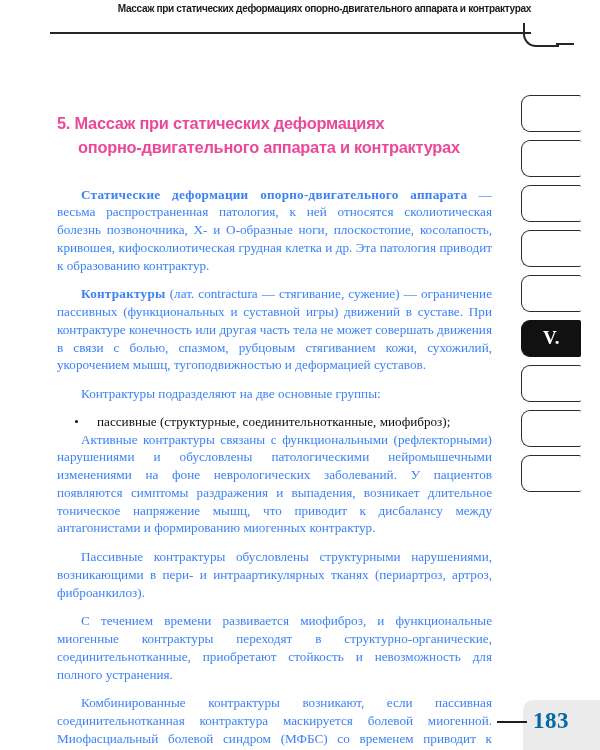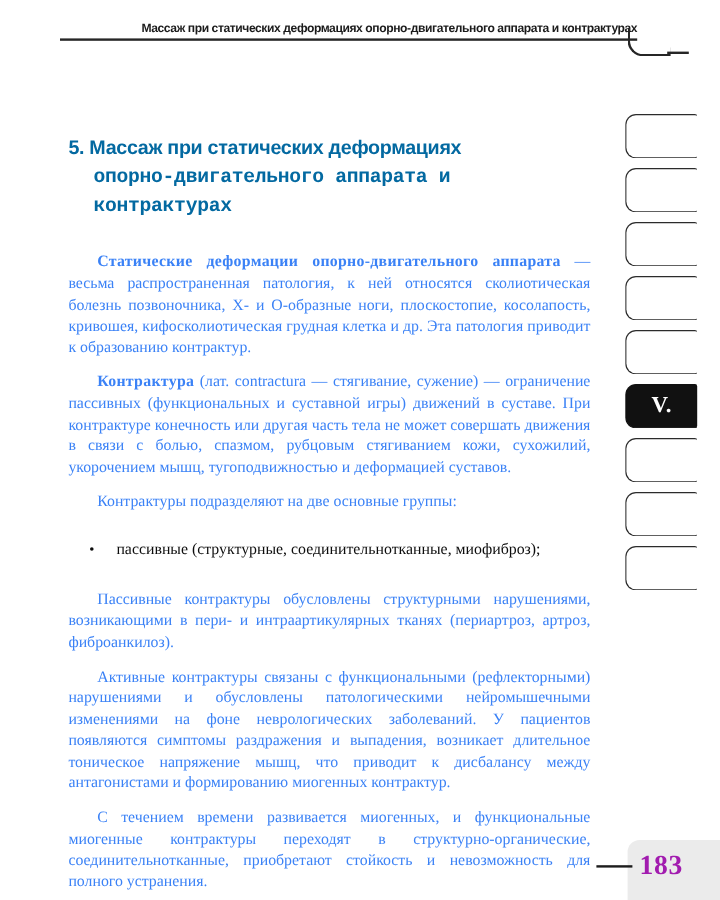--- a/index.html
+++ b/index.html
@@ -20,21 +20,21 @@
   .running-header {
     position: absolute;
     left: 50px;
     top: 12px;
     width: 481px;
     height: 22px;
   }
   .running-header-text {
     position: absolute;
     right: 0px;
-    bottom: 4px;
+    bottom: 20px;
     font-family: "Liberation Sans", "DejaVu Sans", sans-serif;
     font-size: 10.1px;
     font-weight: 600;
     letter-spacing: -0.35px;
     color: #1b1b1b;
     white-space: nowrap;
   }
   .header-rule {
     position: absolute;
     left: 0;
@@ -106,50 +106,49 @@
     left: 57px;
     top: 112px;
     width: 435px;
   }
 
   .section-heading {
     font-family: "Liberation Sans", "DejaVu Sans", sans-serif;
     font-weight: bold;
     font-size: 16.4px;
     line-height: 1.45;
-    color: #0369a1;
+    color: #ec4899;
     letter-spacing: -0.25px;
     margin: 0 0 26px 0;
   }
   .section-heading .line2 {
     display: block;
     padding-left: 21px;
-    font-family: Liberation Mono, monospace;
   }
 
   p.body {
     margin: 0 0 11px 0;
     font-size: 13.2px;
     line-height: 1.345;
     text-align: justify;
     text-indent: 24px;
     color: #3b82f6;
     hyphens: manual;
   }
   p.body.tight {
-    margin-bottom: 22px;
+    margin-bottom: 10px;
   }
   p.body .lead {
     font-weight: bold;
     letter-spacing: 0.25px;
   }
 
   ul.bullets {
     list-style: none;
-    margin: 0 0 24px 0;
+    margin: 0 0 0 0;
     padding: 0;
   }
   ul.bullets li {
     position: relative;
     padding-left: 40px;
     margin-bottom: 8px;
     font-size: 13.2px;
     line-height: 1.345;
     text-align: justify;
     color: #0d0d0d;
@@ -185,21 +184,21 @@
     height: 2px;
     background: #1d1d1d;
   }
   .folio-number {
     position: absolute;
     left: 533px;
     top: 708px;
     font-family: "Liberation Serif", "DejaVu Serif", serif;
     font-weight: bold;
     font-size: 23px;
-    color: #a21caf;
+    color: #0369a1;
     letter-spacing: 0.5px;
   }
 </style>
 </head>
 <body>
 
 <div class="page">
 
   <div class="running-header">
     <div class="running-header-text">Массаж при статических деформациях опорно-двигательного аппарата и контрактурах</div>
@@ -227,37 +226,37 @@
     <h1 class="section-heading">
       <span>5. Массаж при статических деформациях</span>
       <span class="line2">опорно-двигательного аппарата и контрактурах</span>
     </h1>
 
     <p class="body">
       <span class="lead">Статические деформации опорно-двигательного аппарата</span><span> — весьма распространенная патология, к ней относятся сколиотическая болезнь позвоночника, Х- и О-образные ноги, плоскостопие, косолапость, кривошея, кифосколиотическая грудная клетка и др. Эта патология приводит к образованию контрактур.</span>
     </p>
 
     <p class="body">
-      <span class="lead">Контрактура</span><span> (лат. contractura — стягивание, сужение) — ограничение пассивных (функциональных и суставной игры) движений в суставе. При контрактуре конечность или другая часть тела не может совершать движения в связи с болью, спазмом, рубцовым стягиванием кожи, сухожилий, укорочением мышц, тугоподвижностью и деформацией суставов.</span>
+      <span class="lead">Контрактуры</span><span> (лат. contractura — стягивание, сужение) — ограничение пассивных (функциональных и суставной игры) движений в суставе. При контрактуре конечность или другая часть тела не может совершать движения в связи с болью, спазмом, рубцовым стягиванием кожи, сухожилий, укорочением мышц, тугоподвижностью и деформацией суставов.</span>
     </p>
 
     <p class="body tight">Контрактуры подразделяют на две основные группы:</p>
 
     <ul class="bullets">
       <li>
         <span class="dot"></span>
         <span>пассивные (структурные, соединительнотканные, миофиброз);</span>
       </li>
     </ul>
 
+    <p class="body">Активные контрактуры связаны с функциональными (рефлекторными) нарушениями и обусловлены патологическими нейромышечными изменениями на фоне неврологических заболеваний. У пациентов появляются симптомы раздражения и выпадения, возникает длительное тоническое напряжение мышц, что приводит к дисбалансу между антагонистами и формированию миогенных контрактур.</p>
+
     <p class="body">Пассивные контрактуры обусловлены структурными нарушениями, возникающими в пери- и интраартикулярных тканях (периартроз, артроз, фиброанкилоз).</p>
 
-    <p class="body">Активные контрактуры связаны с функциональными (рефлекторными) нарушениями и обусловлены патологическими нейромышечными изменениями на фоне неврологических заболеваний. У пациентов появляются симптомы раздражения и выпадения, возникает длительное тоническое напряжение мышц, что приводит к дисбалансу между антагонистами и формированию миогенных контрактур.</p>
-
-    <p class="body">С течением времени развивается миогенных, и функциональные миогенные контрактуры переходят в структурно-органические, соединительнотканные, приобретают стойкость и невозможность для полного устранения.</p>
+    <p class="body">С течением времени развивается миофиброз, и функциональные миогенные контрактуры переходят в структурно-органические, соединительнотканные, приобретают стойкость и невозможность для полного устранения.</p>
 
     <p class="body">Комбинированные контрактуры возникают, если пассивная соединительнотканная контрактура маскируется болевой миогенной. Миофасциальный болевой синдром (МФБС) со временем приводит к дистрофии тканей, миофиброзу с последующим поражением около- и внутрисуставных тканей. В таком случае важно установить, что явилось первопричиной ограничения.</p>
 
   </div>
 
   <div class="folio-box"></div>
   <div class="folio-rule"></div>
   <div class="folio-number">183</div>
 
 </div>

